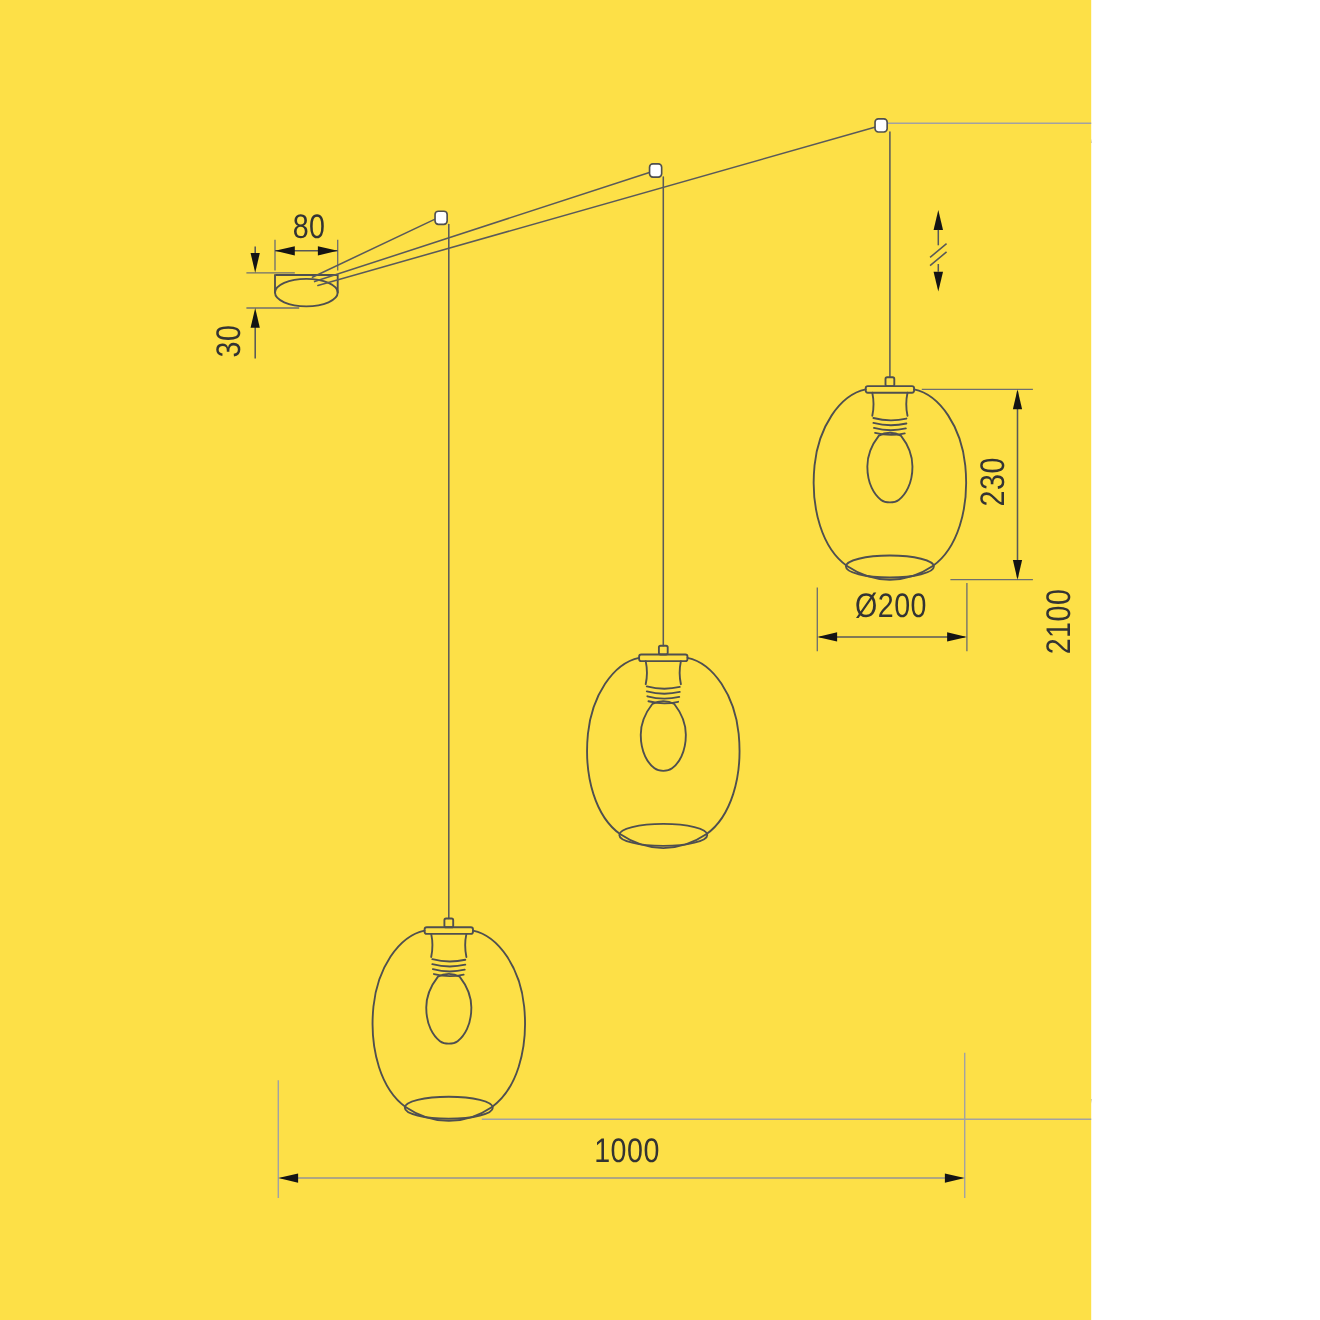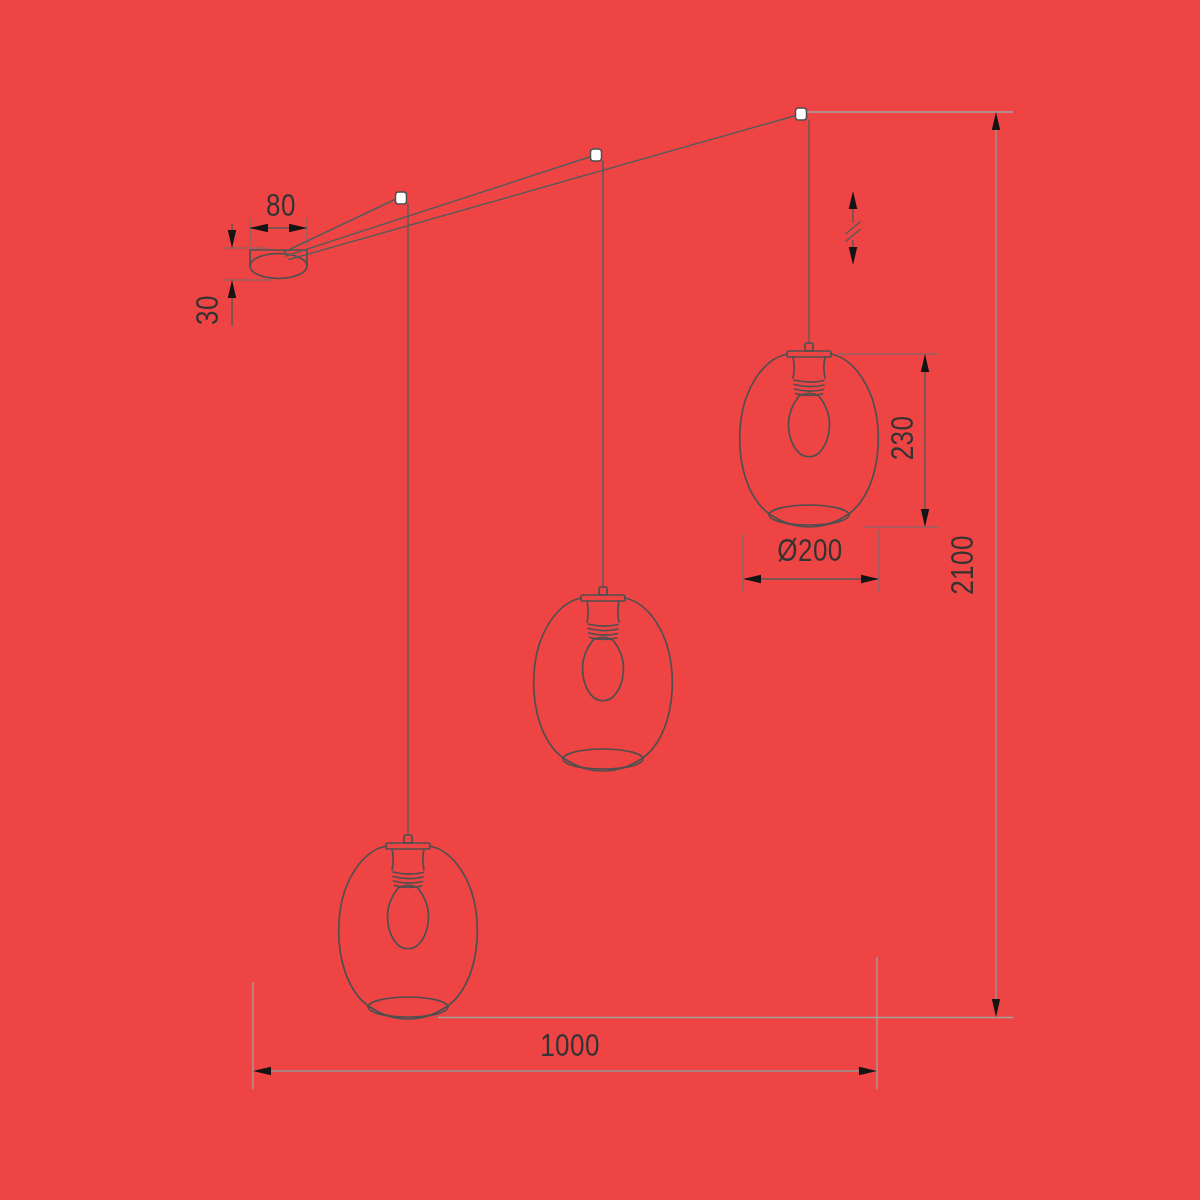--- a/index.html
+++ b/index.html
@@ -1,19 +1,19 @@
 <!DOCTYPE html>
 <html><head>
 <meta charset="utf-8">
 <style>
   html,body{margin:0;padding:0;background:#fff;}
   .stage{
     position:relative;
-    width:1200px;height:1200px;
-    background:#ef4444;
+    width:992px;height:1200px;
+    background:#fde047;
     overflow:hidden;
     font-family:"Liberation Sans", sans-serif;
   }
   .stage svg{position:absolute;left:0;top:0;}
   
   .s-draw  {stroke:#4f4f4f;stroke-width:1.7;fill:none;stroke-linecap:round;stroke-linejoin:round;}
   .s-cable {stroke:#5a5a5a;stroke-width:1.4;fill:none;stroke-linecap:round;}
   .s-dim   {stroke:#585858;stroke-width:1.4;fill:none;}
   .s-ext   {stroke:#6f6f6f;stroke-width:1.2;fill:none;}
   .s-diml  {stroke:#949494;stroke-width:1.4;fill:none;}

